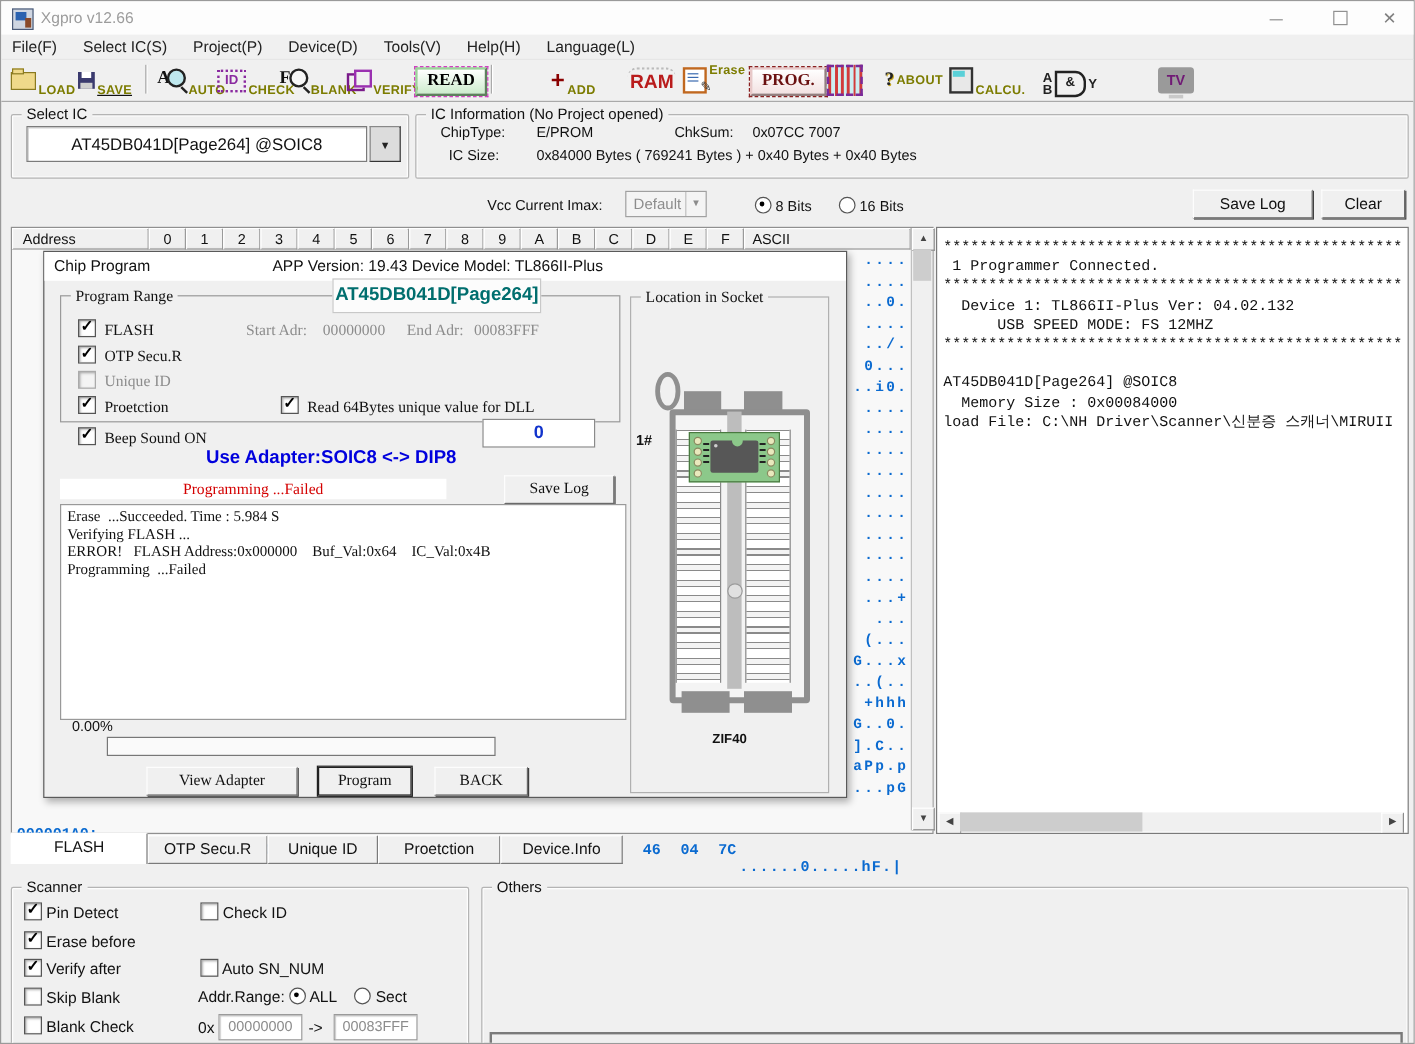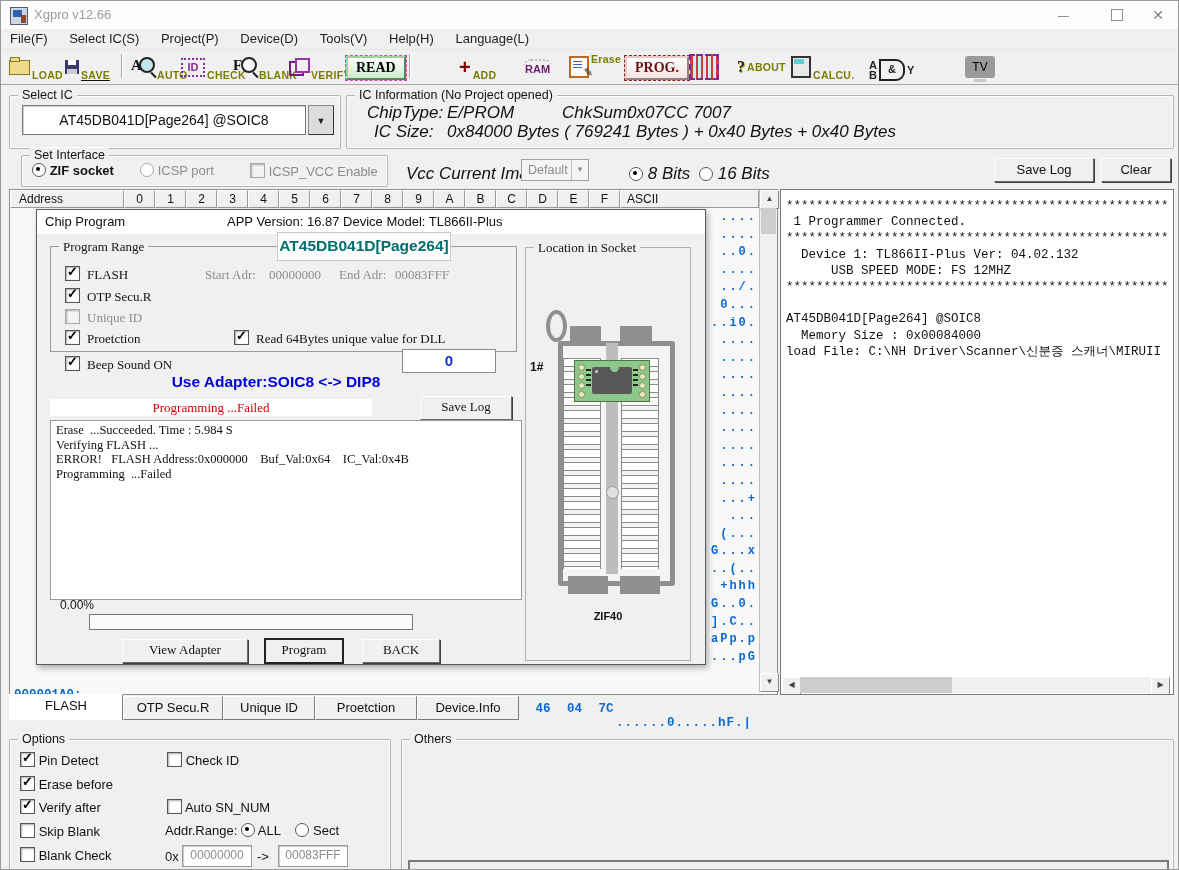--- a/index.html
+++ b/index.html
@@ -33,50 +33,50 @@
   .i-mag .lens{position:absolute;right:0;top:0;width:12px;height:12px;border:2px solid #222;border-radius:50%;background:#bfe8ee;}
   .i-mag .handle{position:absolute;right:-2px;bottom:1px;width:7px;height:2px;background:#222;transform:rotate(45deg);}
   .i-id{width:20px;height:15px;border:2px dotted #8a2aa0;color:#8a2aa0;font-weight:bold;font-size:11px;text-align:center;line-height:14px;align-self:center;}
   .i-verify{position:relative;width:20px;height:18px;align-self:center;}
   .i-verify::before{content:"";position:absolute;left:0;top:3px;width:11px;height:11px;border:2px solid #7a1a8a;}
   .i-verify::after{content:"";position:absolute;left:6px;top:0;width:11px;height:11px;border:2px solid #9a30b0;background:#f0f0f0;}
   .boxbtn{border:2px outset #9ad59a;outline:1px dashed #d040c0;background:linear-gradient(#ffffff,#cdeccd);
           font-family:"Liberation Serif",serif;font-weight:bold;font-size:14px;padding:2px 8px;color:#000;align-self:center;}
   .boxbtn.prog{border:2px outset #e8c8c8;outline:1px dashed #8a2020;background:linear-gradient(#ffffff,#f3e2e2);color:#6a1010;}
   .i-plus{color:#8a0000;font-size:20px;font-weight:bold;line-height:18px;align-self:center;}
-  .ram-label{color:#701a75;font-weight:bold;font-size:11px;align-self:center;border-top:2px dotted #bbb;border-radius:8px;padding:2px 2px 0;}
+  .ram-label{color:#b91c1c;font-weight:bold;font-size:16px;align-self:center;border-top:2px dotted #bbb;border-radius:8px;padding:2px 2px 0;}
   .i-note{position:relative;width:16px;height:18px;background:#fff;border:2px solid #c06820;align-self:center;}
   .i-note::before{content:"";position:absolute;left:2px;top:3px;width:9px;height:1px;background:#3a6ab0;box-shadow:0 3px 0 #3a6ab0,0 6px 0 #3a6ab0;}
   .i-pencil{position:absolute;right:-6px;bottom:-3px;font-size:11px;color:#333;}
   .i-chip{position:relative;width:26px;height:22px;background:#cdeef2;border:2px solid #7a2a9a;border-style:dashed;align-self:center;
           background-image:repeating-linear-gradient(to right,#d23a3a 0 2px,transparent 2px 5px);}
   .i-q{color:#222;font-weight:bold;font-size:16px;font-family:"Liberation Serif",serif;align-self:center;text-shadow:1px 1px 0 #c8a820;}
   .i-calc{position:relative;width:16px;height:18px;background:#e8e8e8;border:2px solid #333;align-self:center;}
   .i-calc::before{content:"";position:absolute;left:1px;top:1px;width:10px;height:5px;background:#5ad0d8;}
   .gate{display:flex;align-items:center;align-self:center;font-size:11px;font-weight:bold;color:#222;}
   .gate .ab{display:flex;flex-direction:column;line-height:10px;}
   .gate .gbody{width:22px;height:18px;border:2px solid #222;border-radius:0 9px 9px 0;text-align:center;line-height:17px;margin:0 2px;}
-  .i-tv{width:30px;height:22px;background:#9a9a9a;border-radius:3px;color:#000000;font-weight:normal;font-size:12px;text-align:center;line-height:22px;align-self:center;position:relative;}
+  .i-tv{width:30px;height:22px;background:#9a9a9a;border-radius:3px;color:#701a75;font-weight:bold;font-size:12px;text-align:center;line-height:22px;align-self:center;position:relative;}
   .i-tv::after{content:"";position:absolute;left:9px;bottom:-4px;width:12px;height:3px;background:#c9c9c9;}
   
   .group{position:absolute;border:1px solid #b4b4b4;border-radius:2px;box-shadow:inset 0 0 0 1px #fdfdfd;}
   .legend{position:absolute;top:-8px;left:8px;background:#f0f0f0;padding:0 4px;font-size:12.5px;color:#111;}
   
   .combo{background:#fff;border:1px solid #7b7b7b;box-shadow:inset 1px 1px 0 #cfcfcf;text-align:center;font-size:14px;line-height:28px;}
   .drop3d{border:1px solid #888;border-style:outset;background:#dcdcdc;text-align:center;font-size:9px;color:#222;}
   .btn3d{background:#f0f0f0;border:1px solid;border-color:#fdfdfd #6a6a6a #6a6a6a #fdfdfd;box-shadow:1px 1px 0 #404040;
          text-align:center;font-size:13px;}
   .cb{display:inline-block;width:13px;height:13px;background:#fff;border:1px solid #555;box-shadow:inset 1px 1px 2px #aaa;position:relative;vertical-align:-2px;}
   .cb.checked::after{content:"✓";position:absolute;left:1px;top:-3px;font-size:13px;font-weight:bold;color:#000;}
   .cb.disabled{border-color:#aaa;background:#f4f4f4;}
   .radio{display:inline-block;width:12px;height:12px;border:1px solid #555;border-radius:50%;background:#fff;position:relative;vertical-align:-2px;}
   .radio.sel::after{content:"";position:absolute;left:3px;top:3px;width:4px;height:4px;border-radius:50%;background:#000;}
   .radio.disabled{border-color:#aaa;}
   .gray{color:#8c8c8c;}
-  .lbl{font-size:17px;font-style:italic;}
+  .lbl{font-size:12px;}
   
   .hexarea{position:absolute;left:8px;top:188px;width:767px;height:504px;background:#f8f8f8;border:1px solid #909090;}
   .hex-header{position:absolute;left:0;top:0;height:18px;display:flex;}
   .hx-cell{height:18px;background:#f0f0f0;border:1px solid;border-color:#fff #9a9a9a #9a9a9a #fff;
            font-size:12px;text-align:center;line-height:16px;box-sizing:border-box;}
   .hx-cell.addr{width:114px;text-align:left;padding-left:8px;}
   .hx-cols{display:flex;}
   .hx-cols > div{width:31px;}
   .hx-cell.ascii{width:139px;text-align:left;padding-left:6px;}
   .ascii-strip{position:absolute;left:697px;top:20px;width:50px;}
@@ -260,26 +260,20 @@
   <div class="group" style="left:345px;top:94px;width:826px;height:52px;">
     <span class="legend">IC Information (No Project opened)</span>
     <span class="abs lbl" style="left:20px;top:7px;">ChipType:</span>
     <span class="abs lbl" style="left:100px;top:7px;">E/PROM</span>
     <span class="abs lbl" style="left:215px;top:7px;">ChkSum:</span>
     <span class="abs lbl" style="left:280px;top:7px;">0x07CC 7007</span>
     <span class="abs lbl" style="left:27px;top:26px;">IC Size:</span>
     <span class="abs lbl" style="left:100px;top:26px;">0x84000 Bytes ( 769241 Bytes ) + 0x40 Bytes + 0x40 Bytes</span>
   </div>
 
-  <div class="group" style="left:20px;top:154px;width:365px;height:30px;">
-    <span class="legend">Set Interface</span>
-    <span class="abs" style="left:10px;top:7px;font-size:13px;font-weight:bold;"><span class="radio sel"></span> <span>ZIF socket</span></span>
-    <span class="abs gray" style="left:118px;top:7px;font-size:13px;"><span class="radio disabled"></span> <span>ICSP port</span></span>
-    <span class="abs gray" style="left:228px;top:7px;font-size:13px;"><span class="cb disabled"></span> <span>ICSP_VCC Enable</span></span>
-  </div>
   <span class="abs lbl" style="left:405px;top:163px;">Vcc Current Imax:</span>
   <div class="abs" style="left:520px;top:158px;width:68px;height:22px;border:1px solid #a0a0a0;background:#f4f4f4;color:#8c8c8c;font-size:12.5px;line-height:20px;padding-left:6px;">
     <span>Default</span>
     <span style="float:right;width:16px;text-align:center;font-size:8px;border-left:1px solid #c0c0c0;">▼</span>
   </div>
   <span class="abs lbl" style="left:628px;top:163px;"><span class="radio sel"></span> <span>8 Bits</span></span>
   <span class="abs lbl" style="left:698px;top:163px;"><span class="radio"></span> <span>16 Bits</span></span>
   <div class="btn3d abs" style="left:993px;top:157px;width:100px;height:24px;line-height:22px;">Save Log</div>
   <div class="btn3d abs" style="left:1100px;top:157px;width:70px;height:24px;line-height:22px;">Clear</div>
 
@@ -362,21 +356,21 @@
     <div class="hscroll">
       <div class="sbtn h" style="left:0;">◀</div>
       <div class="thumbh"></div>
       <div class="sbtn h" style="left:auto;right:0;">▶</div>
     </div>
   </div>
 
   <div class="dialog">
     <div class="dlg-title">
       <span class="t1">Chip Program</span>
-      <span class="t2">APP Version: 16.87 Device Model: TL866II-Plus</span>
+      <span class="t2">APP Version: 19.43 Device Model: TL866II-Plus</span>
     </div>
 
     <div class="chipname">AT45DB041D[Page264]</div>
 
     <div class="fieldset" style="left:13px;top:36px;width:465px;height:104px;">
       <span class="legend">Program Range</span>
     </div>
     <div class="cbrow" style="left:28px;top:56px;">
       <span class="cb checked"></span><span>FLASH</span>
     </div>
@@ -449,21 +443,21 @@
     </div>
   </div>
 
   <div class="tab active" style="left:8px;width:112px;">FLASH</div>
   <div class="tab" style="left:122px;width:98px;">OTP Secu.R</div>
   <div class="tab" style="left:222px;width:90px;">Unique ID</div>
   <div class="tab" style="left:314px;width:100px;">Proetction</div>
   <div class="tab" style="left:416px;width:100px;">Device.Info</div>
 
   <div class="group" style="left:8px;top:738px;width:380px;height:140px;">
-    <span class="legend">Options</span>
+    <span class="legend">Scanner</span>
     <div class="optrow" style="left:10px;top:12px;"><span class="cb checked"></span> <span>Pin Detect</span></div>
     <div class="optrow" style="left:157px;top:12px;"><span class="cb"></span> <span>Check ID</span></div>
     <div class="optrow" style="left:10px;top:36px;"><span class="cb checked"></span> <span>Erase before</span></div>
     <div class="optrow" style="left:10px;top:59px;"><span class="cb checked"></span> <span>Verify after</span></div>
     <div class="optrow" style="left:157px;top:59px;"><span class="cb"></span> <span>Auto SN_NUM</span></div>
     <div class="optrow" style="left:10px;top:83px;"><span class="cb"></span> <span>Skip Blank</span></div>
     <div class="optrow" style="left:155px;top:83px;">
       <span>Addr.Range:</span>
       <span><span class="radio sel"></span> <span>ALL</span></span>&nbsp;&nbsp;&nbsp;
       <span><span class="radio"></span> <span>Sect</span></span>

